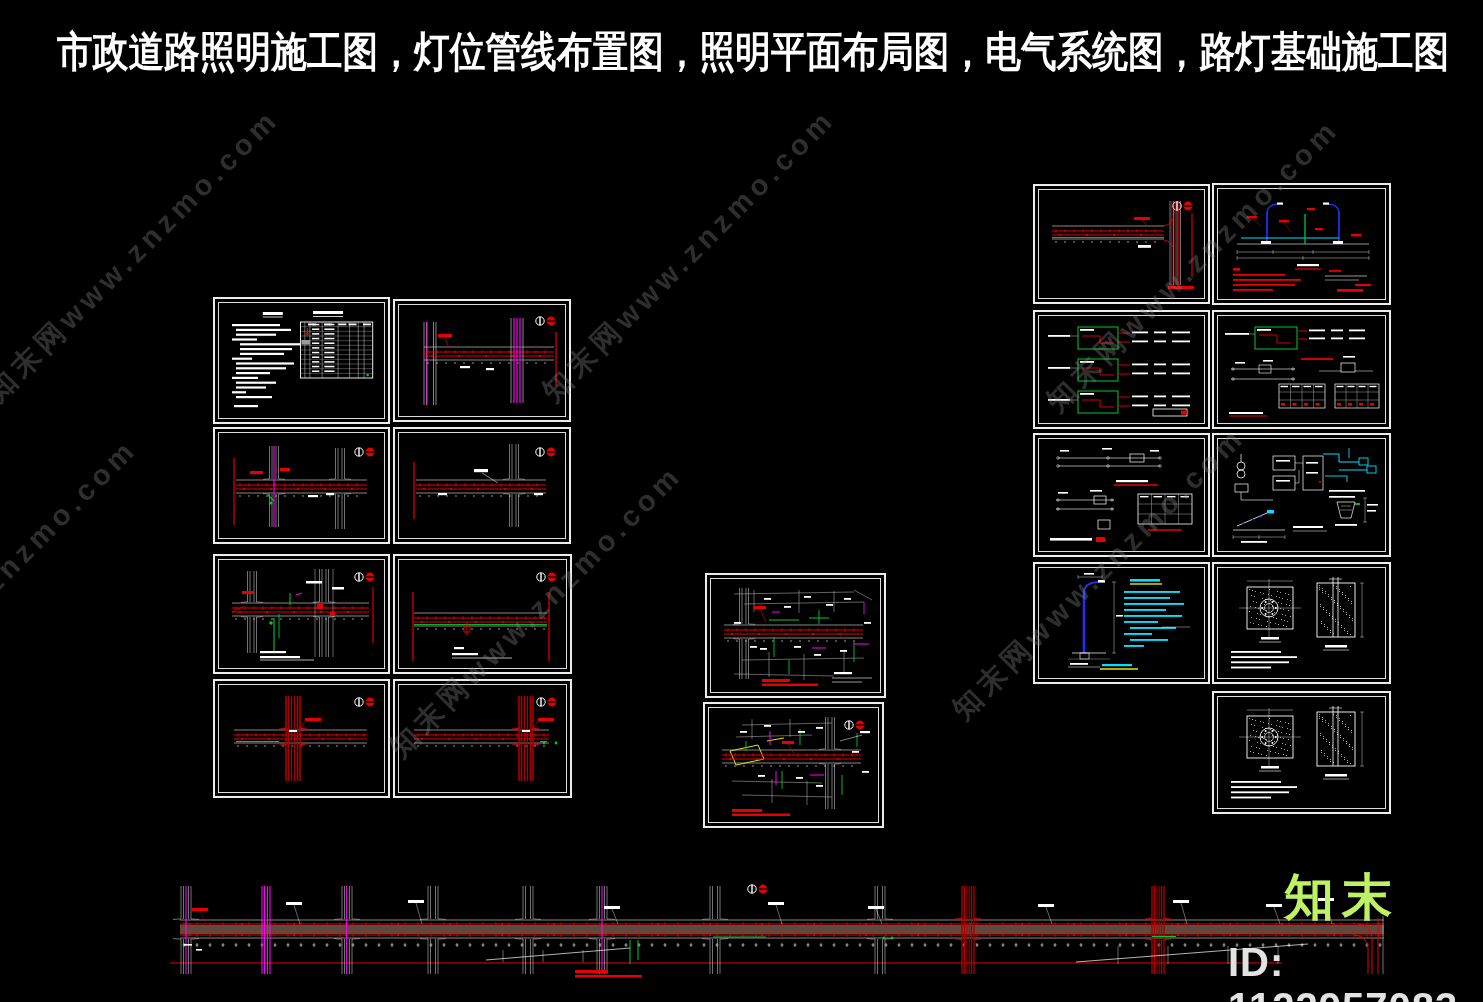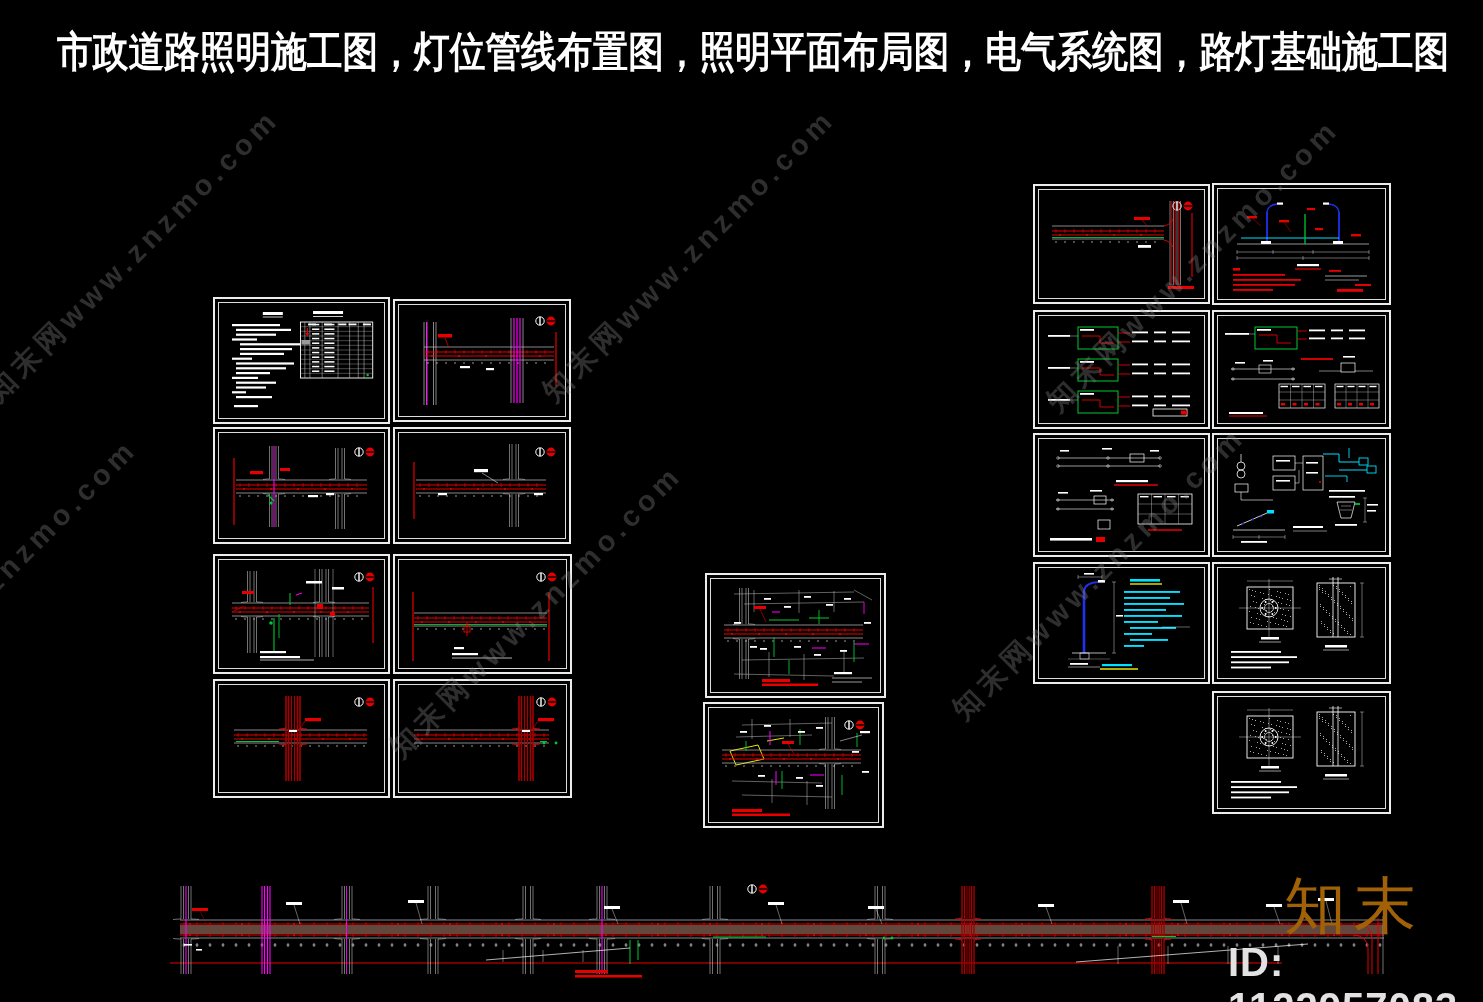--- a/index.html
+++ b/index.html
@@ -7,22 +7,22 @@
          font-family:"Liberation Sans",sans-serif;}
   .title{position:absolute;left:57px;top:24px;width:1620px;color:#fff;font-size:42px;
          font-weight:600;letter-spacing:0px;white-space:nowrap;transform:scaleX(0.85);
          transform-origin:0 0;z-index:3;}
   .panel{position:absolute;border:2px solid #ececec;background:#000;box-sizing:border-box;z-index:2;}
   .panel .inner{position:absolute;left:3px;top:3px;right:3px;bottom:3px;border:1px solid #dcdcdc;}
   .panel svg{position:absolute;left:3px;top:3px;display:block;}
   .strip-svg{position:absolute;z-index:2;}
   .wm{position:absolute;white-space:nowrap;font-size:29px;font-weight:600;letter-spacing:5px;
       color:#8c8c8c;opacity:0.33;transform:rotate(-45deg);transform-origin:0 50%;z-index:6;}
-  .logo{position:absolute;left:1284px;top:864px;font-size:62px;font-weight:400;letter-spacing:8px;
-        color:#a16207;z-index:7;}
+  .logo{position:absolute;left:1284px;top:864px;font-size:50px;font-weight:700;letter-spacing:8px;
+        color:#bef264;z-index:7;}
   .item-id{position:absolute;left:1228px;top:940px;font-size:40px;font-weight:600;letter-spacing:1px;
         color:#e2e2e2;z-index:7;}
 </style>
 </head>
 <body>
 
 <div class="stage">
   <div class="title">市政道路照明施工图，灯位管线布置图，照明平面布局图，电气系统图，路灯基础施工图</div>
   <div id="panels">
       <div class="panel" style="left: 213px; top: 297px; width: 177px; height: 127px;">

